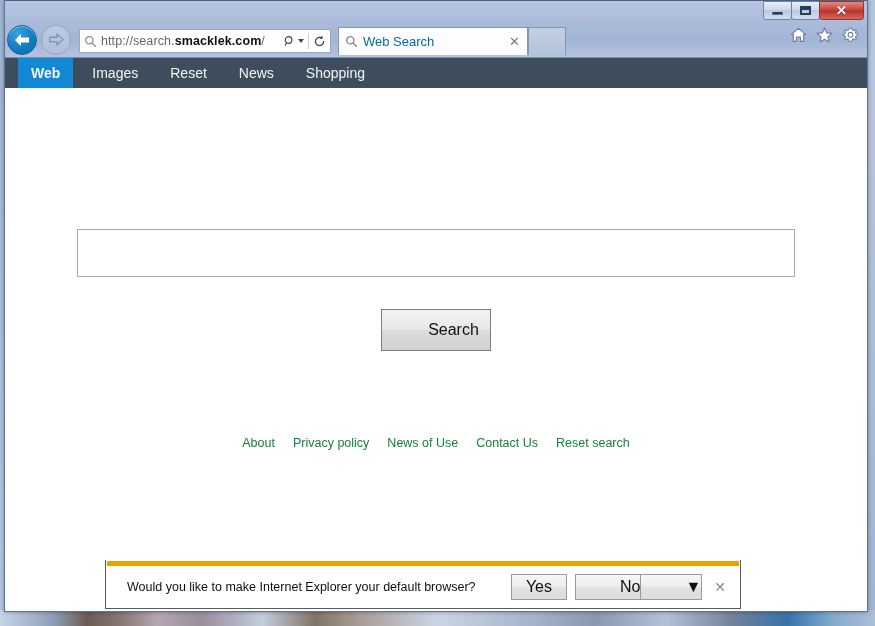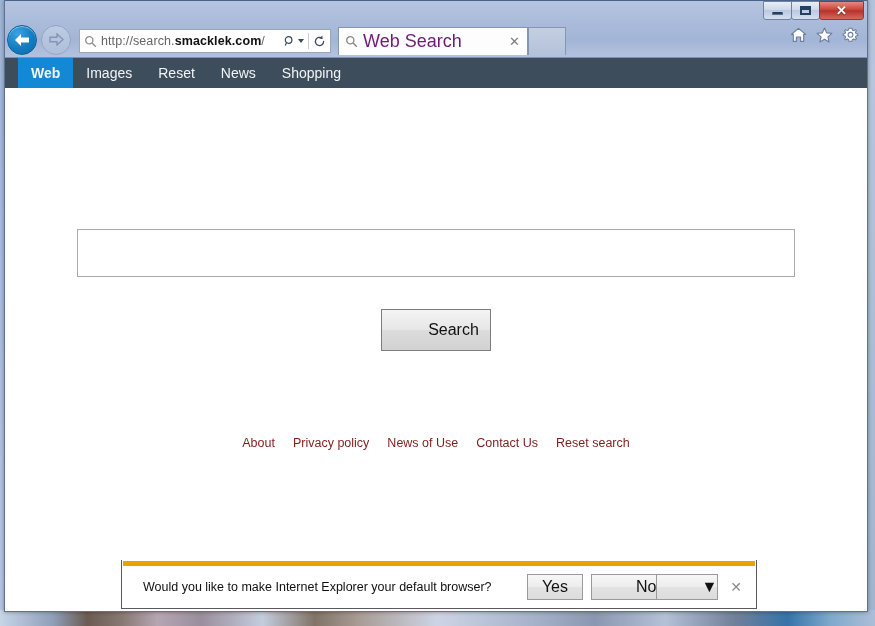--- a/index.html
+++ b/index.html
@@ -156,22 +156,22 @@
     display: flex;
     align-items: center;
     padding: 0 4px 0 6px;
     flex: none;
     position: relative;
     z-index: 2;
   }
   .tab-favicon { flex: none; margin-right: 5px; opacity: .8; }
   .tab-title {
     flex: 1 1 auto;
-    font-size: 18px;
-    color: #701a75;
+    font-size: 13px;
+    color: #0369a1;
     white-space: nowrap;
     overflow: hidden;
   }
   .tab-close {
     flex: none;
     font-size: 13px;
     color: #7d7d7d;
     padding: 0 3px;
     line-height: 1;
   }
@@ -194,20 +194,21 @@
   }
 
   
   .sitenav {
     height: 30px;
     background: #3e4d5c;
     display: flex;
     align-items: stretch;
     flex: none;
     padding-left: 13px;
+    gap: 6px;
   }
   .sitenav-item {
     display: flex;
     align-items: center;
     padding: 0 13px;
     color: #f2f5f8;
     font-size: 14px;
     white-space: nowrap;
   }
   .sitenav-item.active {
@@ -254,37 +255,36 @@
   }
   .footer-links {
     position: absolute;
     left: 0; right: 0;
     top: 348px;
     text-align: center;
     font-size: 0;
   }
   .footer-links a {
     font-size: 12.5px;
-    color: #7f1d1d;
+    color: #15803d;
     text-decoration: none;
     margin: 0 9px;
     font-family: "Liberation Sans", sans-serif;
   }
 
   
   .notifybar {
     position: absolute;
     left: 100px;
     bottom: 2px;
     width: 636px;
     background: #fff;
     border: 1px solid #5a5a5a;
     border-top: none;
     padding: 0;
-    margin-left: 16px;
   }
   .notify-stripe {
     height: 5px;
     background: #e8a302;
     margin: 1px 1px 0 1px;
   }
   .notify-body {
     height: 42px;
     display: flex;
     align-items: center;

